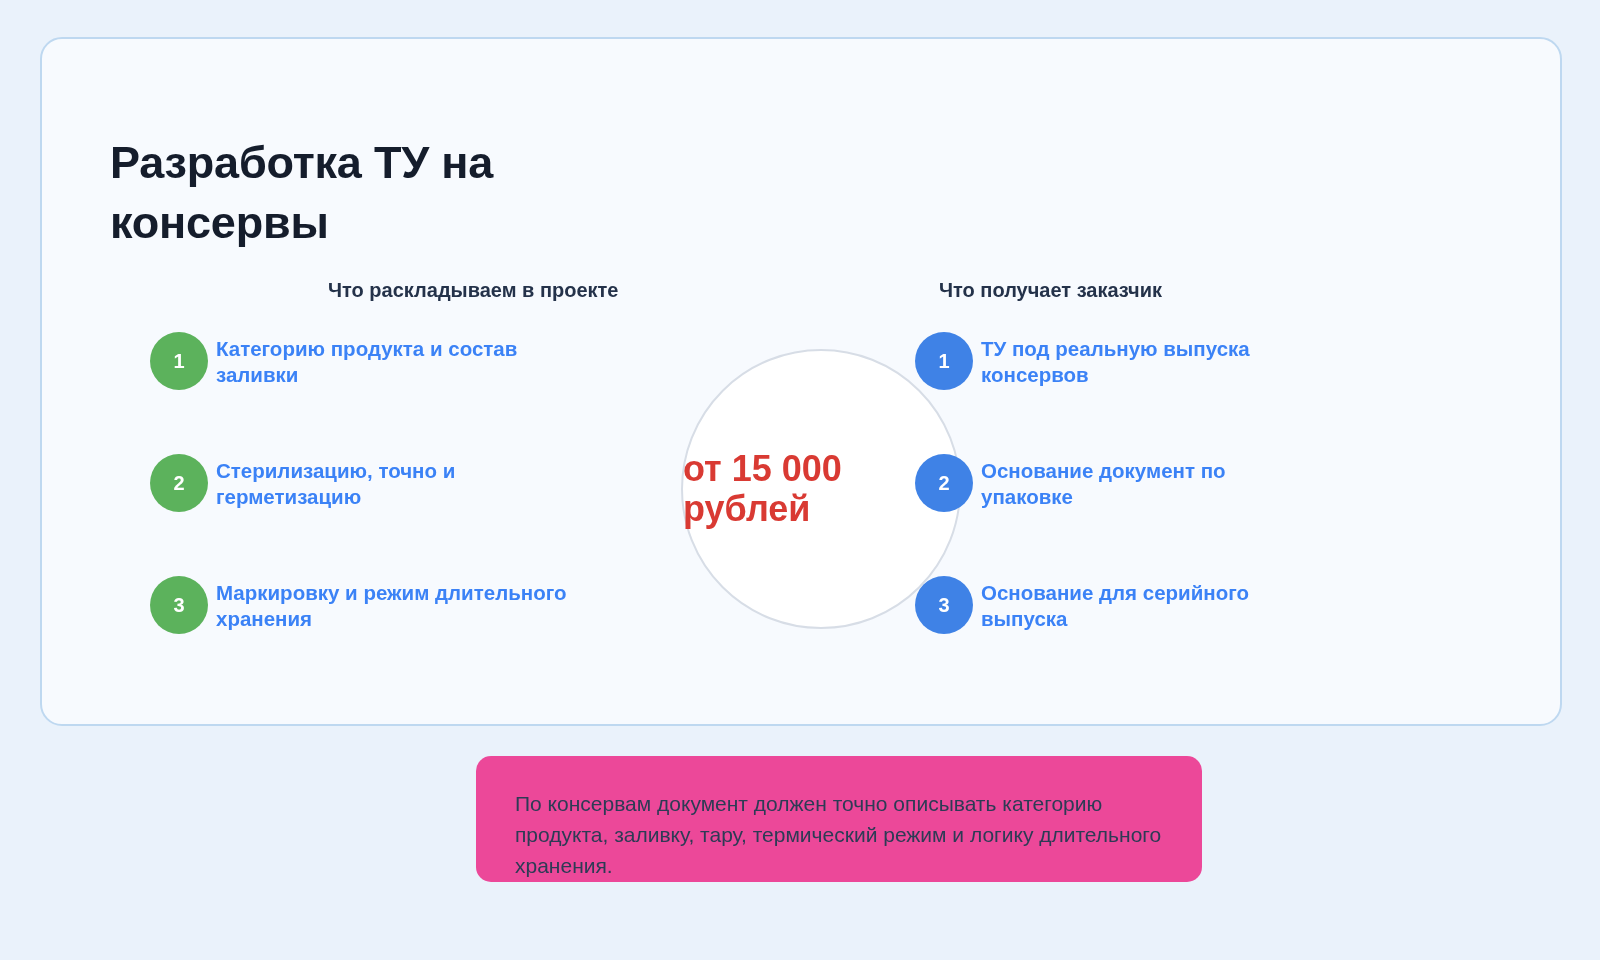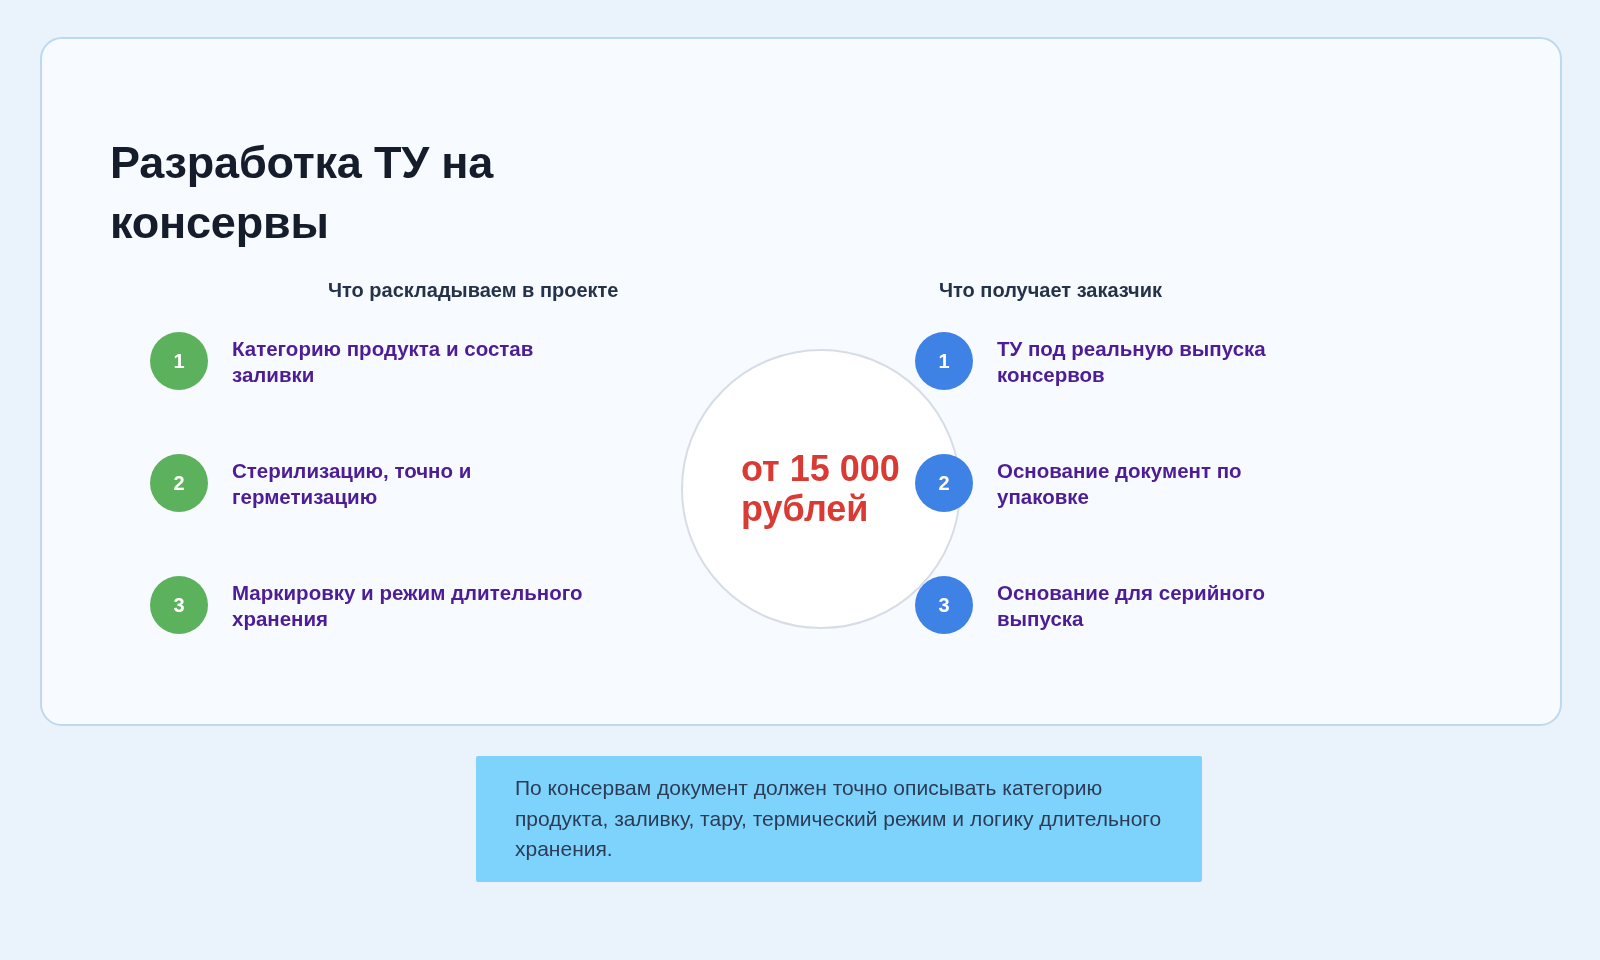--- a/index.html
+++ b/index.html
@@ -81,67 +81,66 @@
     font-size: 20px;
     font-weight: bold;
     margin-top: 3px;
     position: relative;
     z-index: 3;
   }
   .bullet.green { background: #5cb25c; }
   .bullet.blue  { background: #3f82e6; }
 
   .item-text {
-    margin-left: 24px;
+    margin-left: 8px;
     font-size: 20.5px;
     line-height: 1.27;
     font-weight: bold;
-    color: #4c1d95;
+    color: #3b82f6;
     padding-top: 7px;
   }
   #col-left .item-text  { width: 370px; }
   #col-right .item-text { width: 340px; }
 
   
   #price-circle {
     position: absolute;
     left: 639px;
     top: 310px;
     width: 280px;
     height: 280px;
     box-sizing: border-box;
     border-radius: 50%;
     background: #ffffff;
     border: 2px solid #d7dde6;
     display: flex;
     align-items: center;
-    justify-content: center;
     z-index: 1;
   }
   #price-text {
     width: 160px;
     text-align: left;
     font-size: 36px;
     line-height: 1.1;
     font-weight: bold;
     color: #d93a33;
   }
 
   
   #note-box {
     position: absolute;
     left: 434px;
     top: 717px;
     width: 726px;
     height: 126px;
     box-sizing: border-box;
-    background: #7dd3fc;
-    border-radius: 2px;
+    background: #ec4899;
+    border-radius: 15px;
     display: flex;
-    align-items: center;
+    align-items: flex-end;
   }
   #note-text {
     padding-left: 39px;
     padding-right: 30px;
     font-size: 21px;
     line-height: 1.47;
     color: #2d3b55;
   }
 </style>
 </head>

